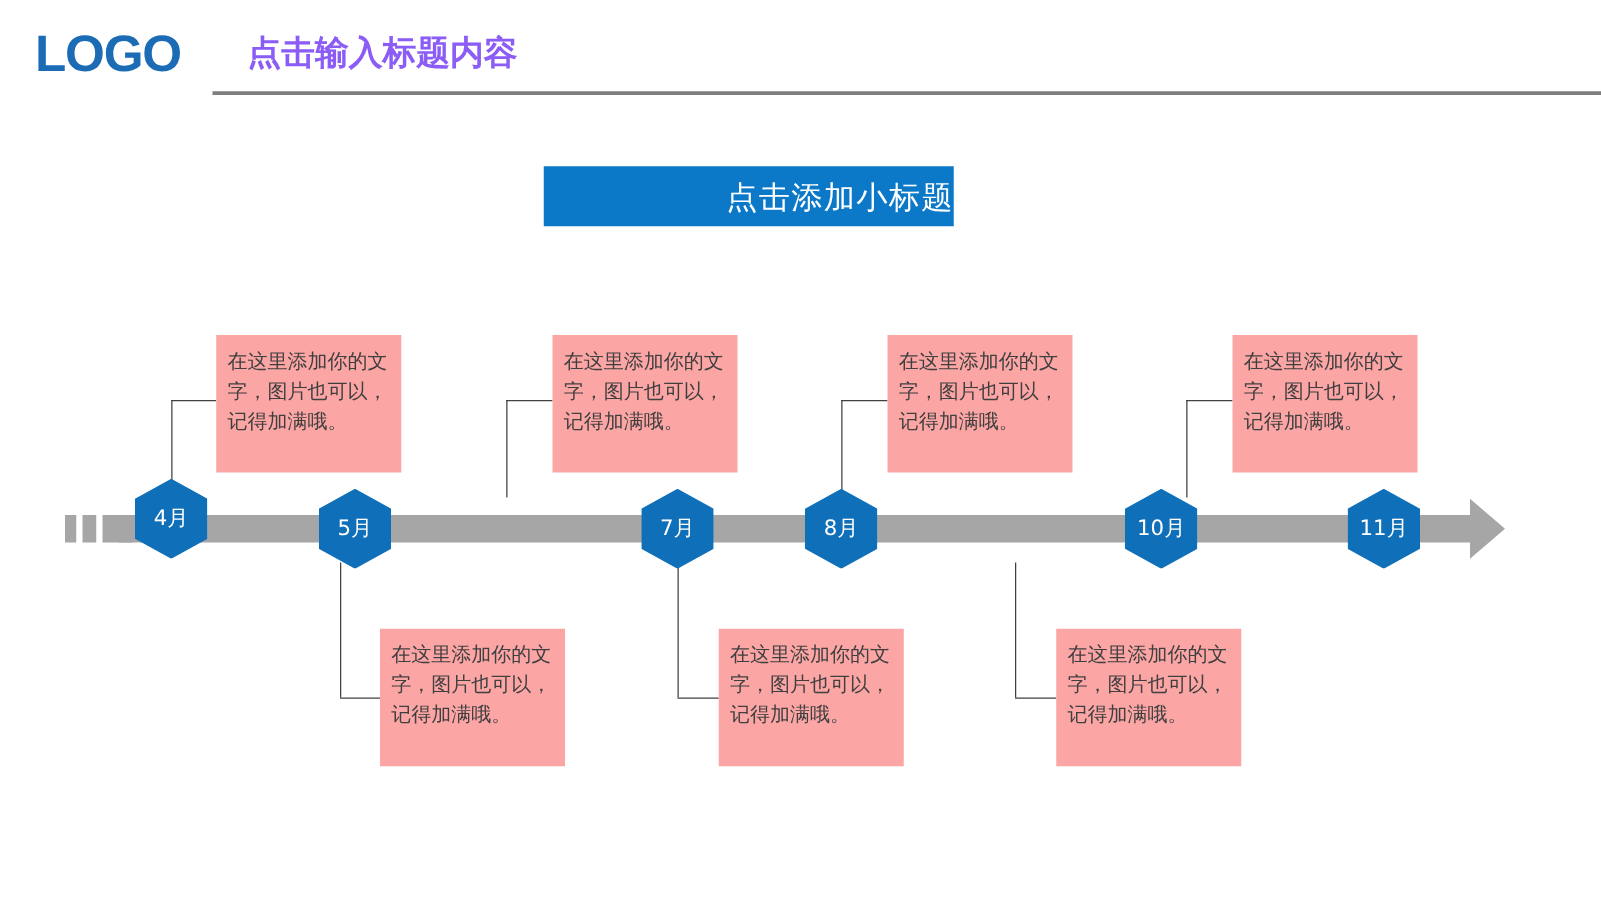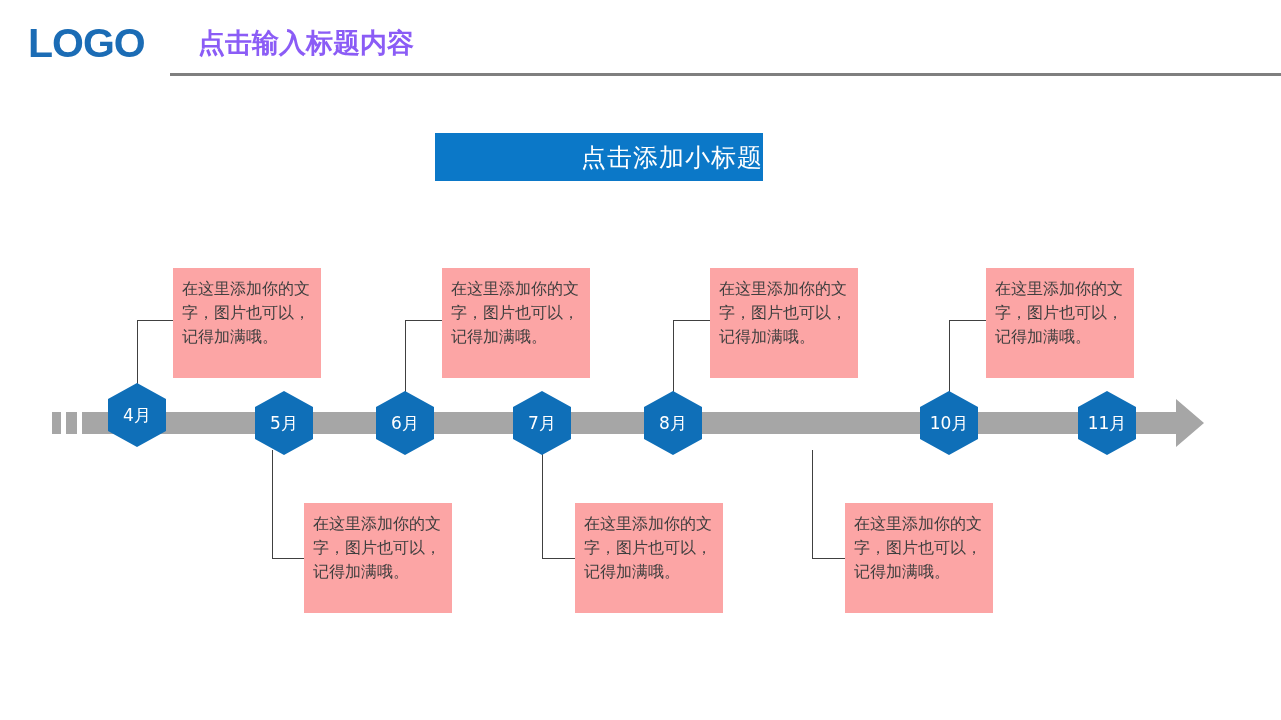--- a/index.html
+++ b/index.html
@@ -204,29 +204,26 @@
   <div class="note" style="left:845px;top:503px;">
     <span>在这里添加你的文字，图片也可以，记得加满哦。</span>
   </div>
 
   <div class="hex" style="left:108px;top:383px;">
     <span>4月</span>
   </div>
   <div class="hex" style="left:243px;top:391px;margin-left:12px;">
     <span>5月</span>
   </div>
-  <div class="hex" style="left:376px;top:391px;">
-    <span>6月</span>
-  </div>
   <div class="hex" style="left:513px;top:391px;text-align:center;">
     <span>7月</span>
   </div>
   <div class="hex" style="left:644px;top:391px;">
     <span>8月</span>
   </div>
-  <div class="hex" style="left:920px;top:391px;justify-content:center;">
+  <div class="hex" style="left:900px;top:391px;justify-content:center;">
     <span>10月</span>
   </div>
   <div class="hex" style="left:1054px;top:391px;margin-left:24px;">
     <span>11月</span>
   </div>
 
 </div>
 
 </body></html>

